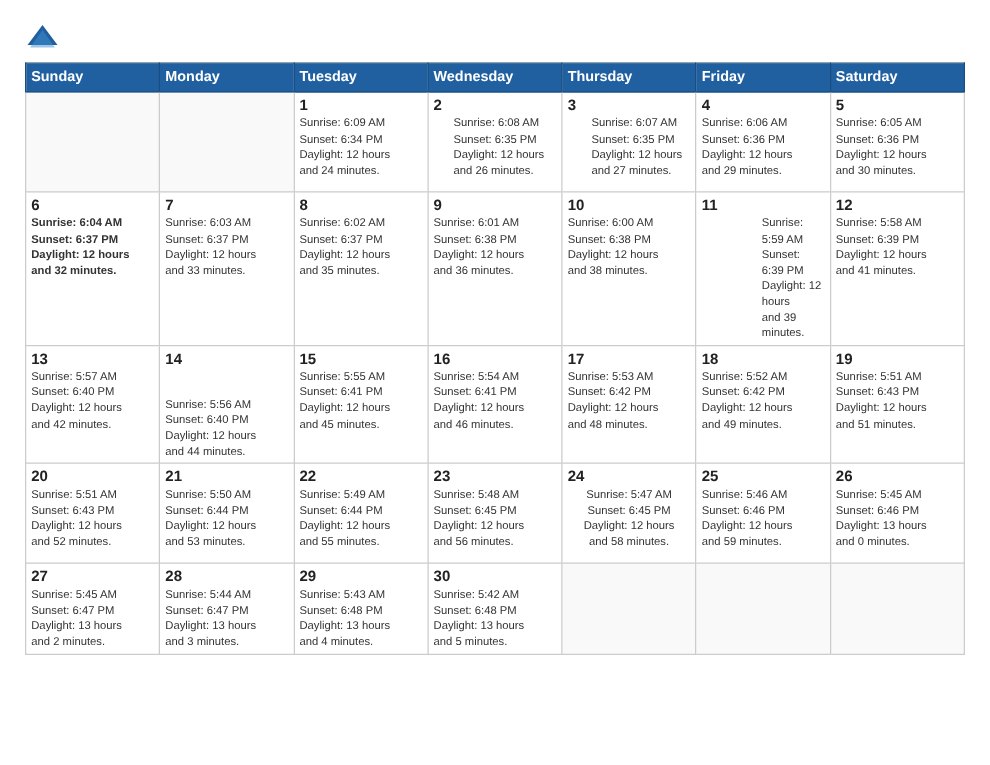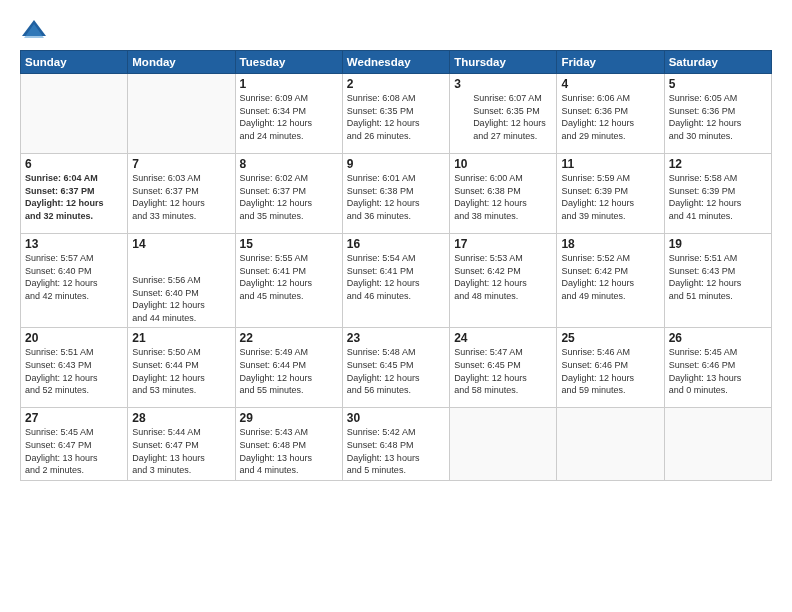--- a/index.html
+++ b/index.html
@@ -142,21 +142,21 @@
           <td class="empty-cell"></td>
           <td>
             <span class="day-number">1</span>
             <div class="day-info" style="white-space: pre-line;">Sunrise: 6:09 AM
 Sunset: 6:34 PM
 Daylight: 12 hours
 and 24 minutes.</div>
           </td>
           <td>
             <span class="day-number">2</span>
-            <div class="day-info" style="white-space: pre-line;">Sunrise: 6:08 AM
+            <div class="day-info" style="white-space: pre-line; margin-left: 16px;">Sunrise: 6:08 AM
 Sunset: 6:35 PM
 Daylight: 12 hours
 and 26 minutes.</div>
           </td>
           <td>
             <span class="day-number">3</span>
             <div class="day-info" style="white-space: pre-line; margin-left: 19px;">Sunrise: 6:07 AM
 Sunset: 6:35 PM
 Daylight: 12 hours
 and 27 minutes.</div>
@@ -207,21 +207,21 @@
           </td>
           <td>
             <span class="day-number">10</span>
             <div class="day-info" style="white-space: pre-line;">Sunrise: 6:00 AM
 Sunset: 6:38 PM
 Daylight: 12 hours
 and 38 minutes.</div>
           </td>
           <td>
             <span class="day-number">11</span>
-            <div class="day-info" style="white-space: pre-line;">Sunrise: 5:59 AM
+            <div class="day-info" style="white-space: pre-line; margin-left: 48px;">Sunrise: 5:59 AM
 Sunset: 6:39 PM
 Daylight: 12 hours
 and 39 minutes.</div>
           </td>
           <td>
             <span class="day-number">12</span>
             <div class="day-info" style="white-space: pre-line;">Sunrise: 5:58 AM
 Sunset: 6:39 PM
 Daylight: 12 hours
 and 41 minutes.</div>
@@ -302,21 +302,21 @@
           </td>
           <td>
             <span class="day-number">23</span>
             <div class="day-info" style="white-space: pre-line;">Sunrise: 5:48 AM
 Sunset: 6:45 PM
 Daylight: 12 hours
 and 56 minutes.</div>
           </td>
           <td>
             <span class="day-number">24</span>
-            <div class="day-info" style="white-space: pre-line;">Sunrise: 5:47 AM
+            <div class="day-info" style="white-space: pre-line; text-align: center;">Sunrise: 5:47 AM
 Sunset: 6:45 PM
 Daylight: 12 hours
 and 58 minutes.</div>
           </td>
           <td>
             <span class="day-number">25</span>
             <div class="day-info" style="white-space: pre-line;">Sunrise: 5:46 AM
 Sunset: 6:46 PM
 Daylight: 12 hours
 and 59 minutes.</div>

